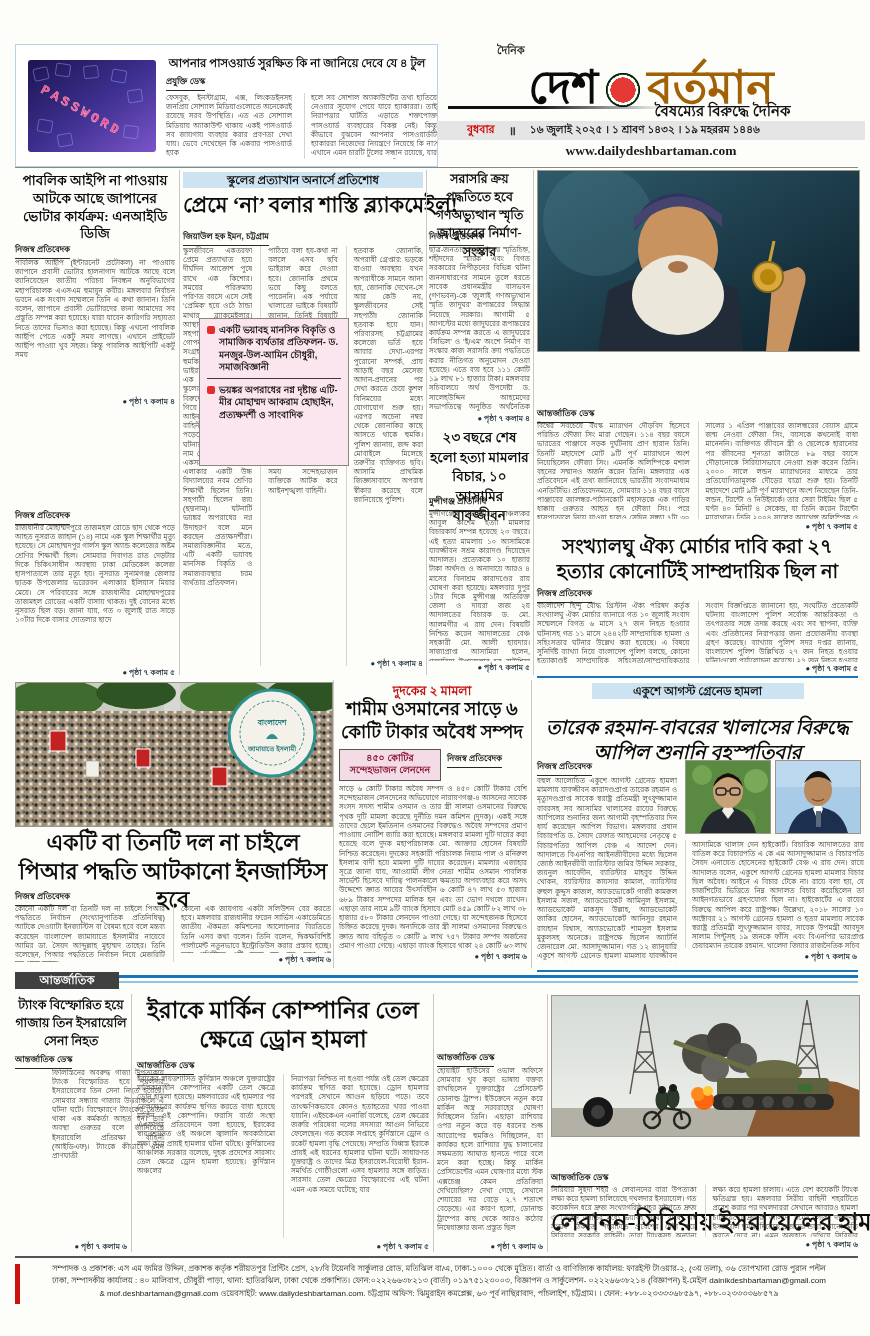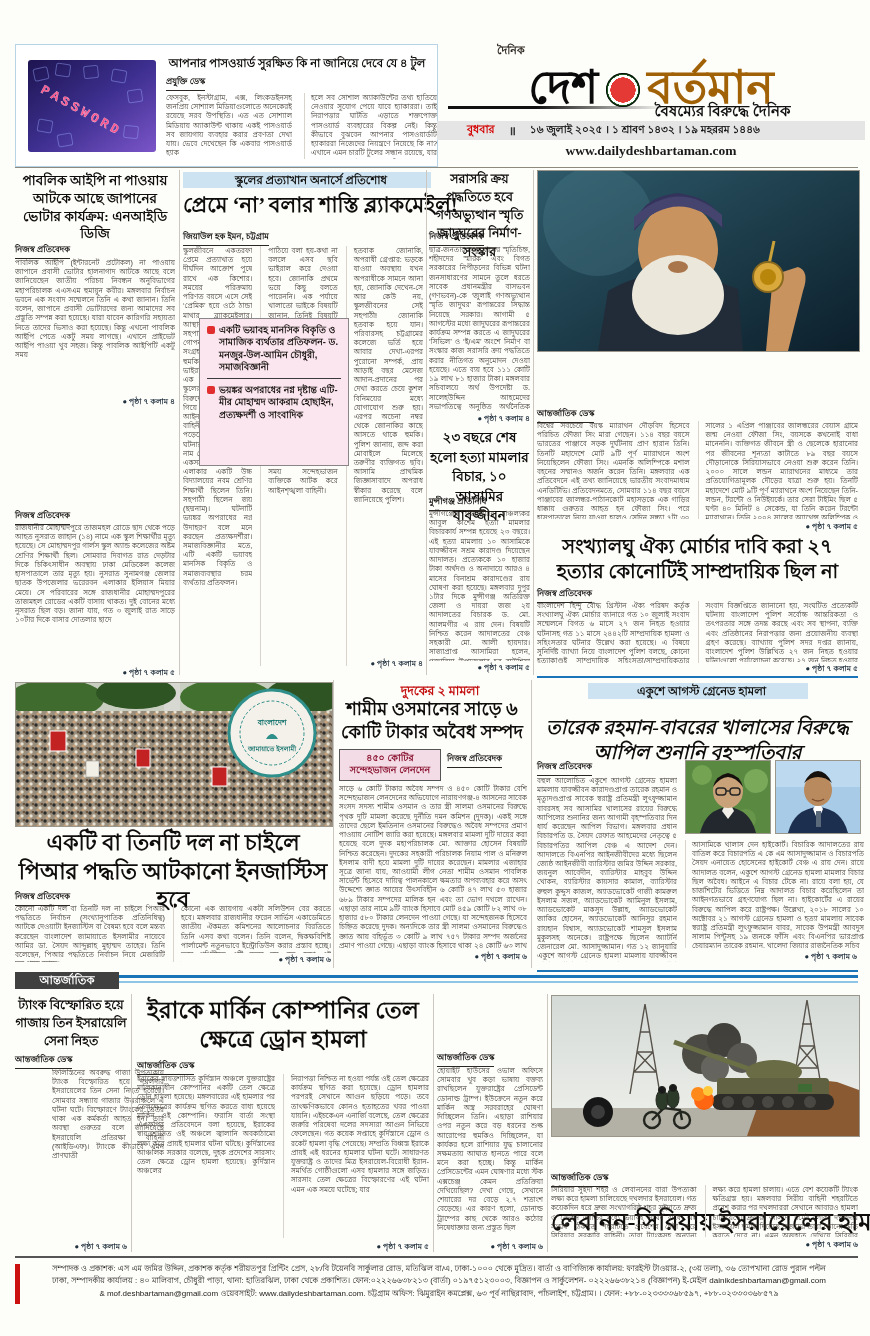--- a/index.html
+++ b/index.html
@@ -7,21 +7,21 @@
         font-family:"Liberation Sans",sans-serif;color:#2e2922;}
   .abs{position:absolute;}
   .hl{font-family:"Liberation Serif",serif;font-weight:700;color:#0f0d0b;text-align:center;}
   .body{font-size:7.2px;line-height:1.28;text-align:justify;color:#3a342c;overflow:hidden;}
   .byline{font-weight:700;font-size:8.3px;color:#141210;}
   .byline span{border-bottom:1px solid #2a2622;padding-bottom:1px;display:inline-block;}
   .cont{font-weight:700;font-size:7.6px;color:#23323f;text-align:right;}
   .vl{position:absolute;width:1px;background:#ccc8c0;}
   .hrule{position:absolute;background:#8d897f;}
   .kicker{background:#cde3f1;font-weight:700;text-align:center;color:#10100f;
-          font-family:"Liberation Serif",serif;padding-left:8px;}
+          font-family:"Liberation Serif",serif;}
   .cols{display:flex;gap:8px;}
   .cols>div{flex:1;}
   .cols>div+div{border-left:1px solid #d8d4cb;padding-left:7px;}
   .quotebox{background:#fbe5ef;border:1px solid #8a8688;padding:5px 7px;z-index:3;}
   .quoteitem{display:flex;gap:4px;font-weight:700;font-size:9.3px;line-height:1.32;color:#16130f;}
   .qicon{width:8px;height:8px;background:#e12f2f;border-radius:2px;flex:0 0 8px;margin-top:2px;}
   .qdiv{border-top:1.5px solid #3a3a3a;margin:5px 0;}
   .photo{display:block;}
   .photo-frame{border:1px solid #9a968c;}
   .footer-line{font-size:8px;line-height:1.55;color:#1d1b18;text-align:center;}

